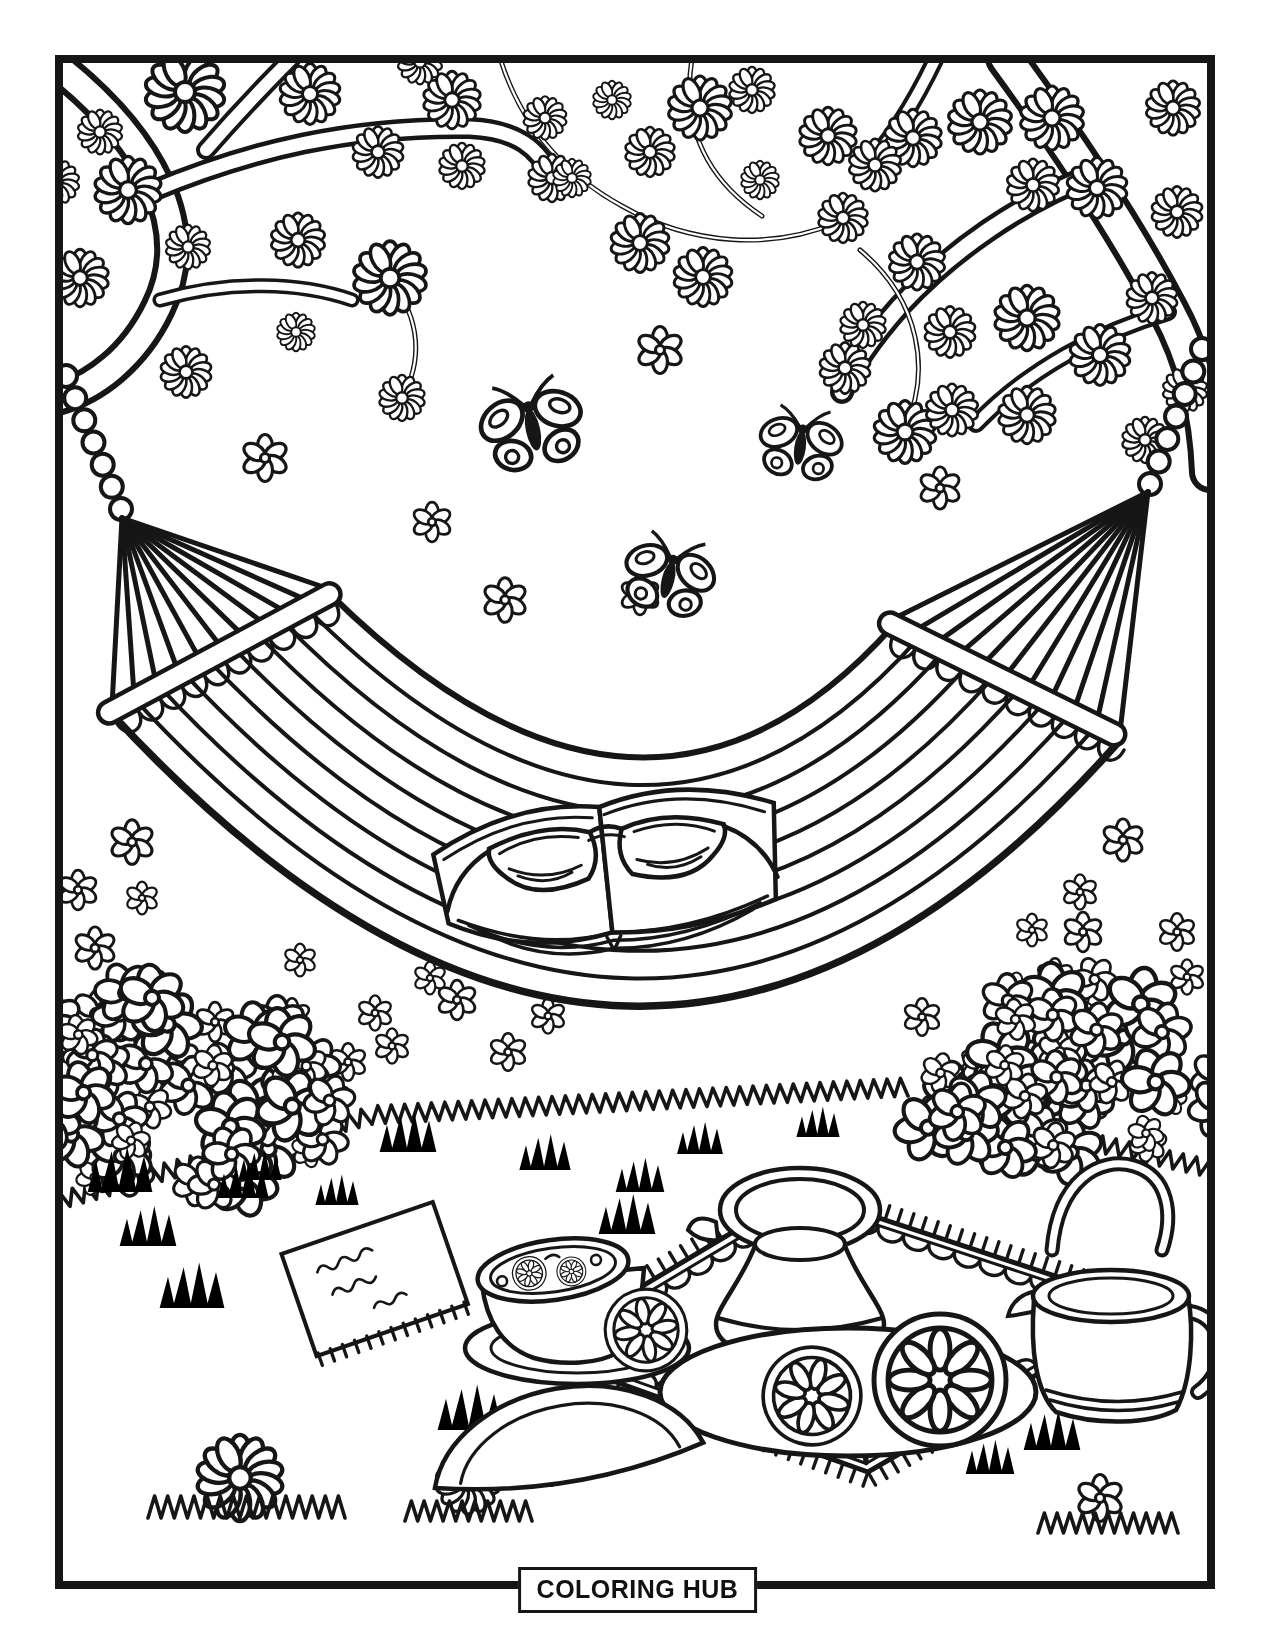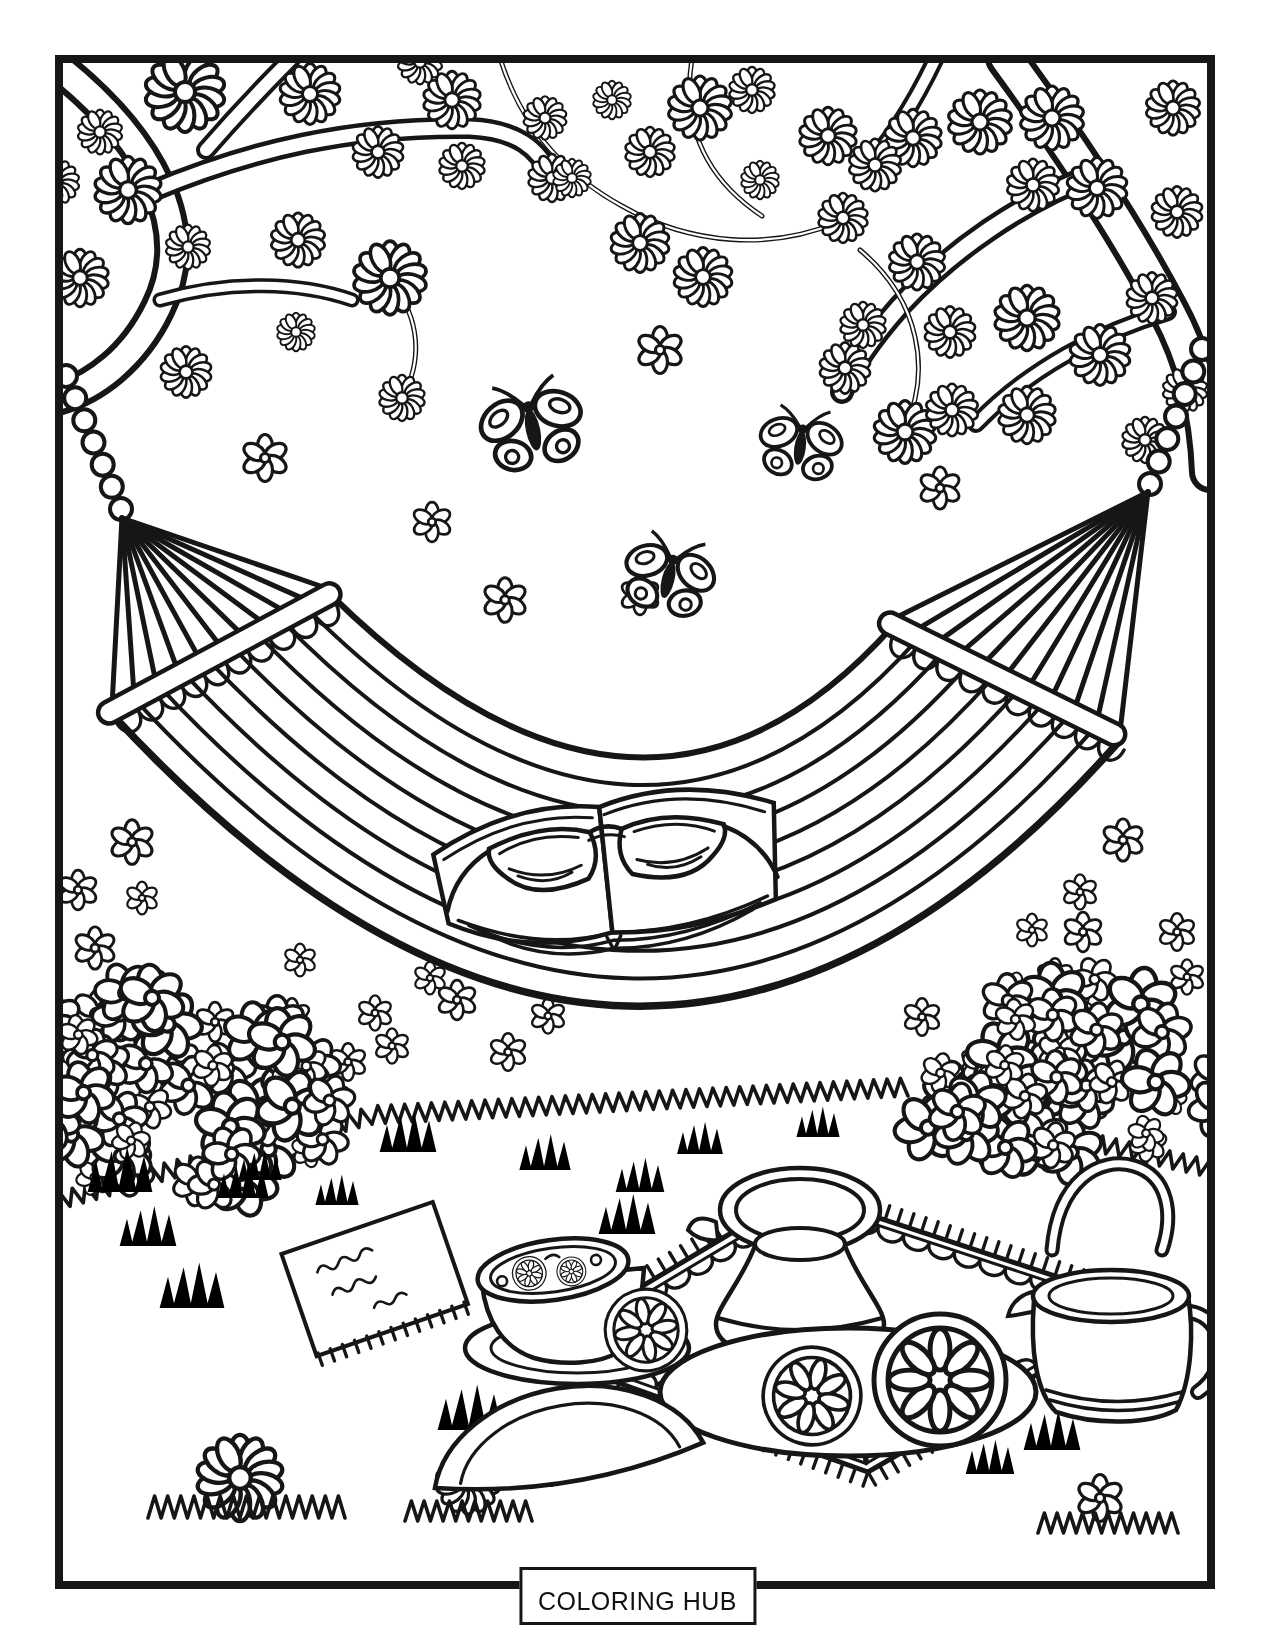--- a/index.html
+++ b/index.html
@@ -9,22 +9,22 @@
   
   .ink{stroke:#161616;fill:none;stroke-linecap:round;stroke-linejoin:round;}
   .wht{stroke:#ffffff;fill:none;stroke-linecap:round;stroke-linejoin:round;}
   #daisy *,#flower6 *,#bushflower *{fill:#fff;stroke:#161616;stroke-width:3.2;}
   #citrus *{fill:#fff;stroke:#161616;stroke-width:3;}
   #beads-layer circle{fill:#fff;stroke:#161616;stroke-width:4;}
   #fans-layer line{stroke:#161616;stroke-width:5;stroke-linecap:round;}
   #ground-layer path,#grass-layer path{stroke:#161616;fill:none;stroke-width:3.6;stroke-linejoin:round;stroke-linecap:round;}
   #bar-scallops path,#blanket-decor path{stroke:#161616;fill:none;stroke-width:3.4;stroke-linecap:round;}
   #brand-badge{position:absolute;left:50%;top:1567px;transform:translateX(-50%);
-      background:#fff;border:3px solid #161616;padding:17px 16px 6px 16px;
-      font-weight:400;font-size:25px;letter-spacing:.5px;color:#111;white-space:nowrap;z-index:3;}
+      background:#fff;border:3px solid #161616;padding:5px 16px 6px 16px;
+      font-weight:700;font-size:25px;letter-spacing:.5px;color:#111;white-space:nowrap;z-index:3;}
 </style>
 </head>
 <body>
 
 <div id="page">
 <svg id="scene" width="1275" height="1650" viewBox="0 0 1275 1650" xmlns="http://www.w3.org/2000/svg">
   <defs>
     <clipPath id="inner-clip">
           <rect x="59" y="59" width="1152" height="1526"></rect>
         </clipPath>

